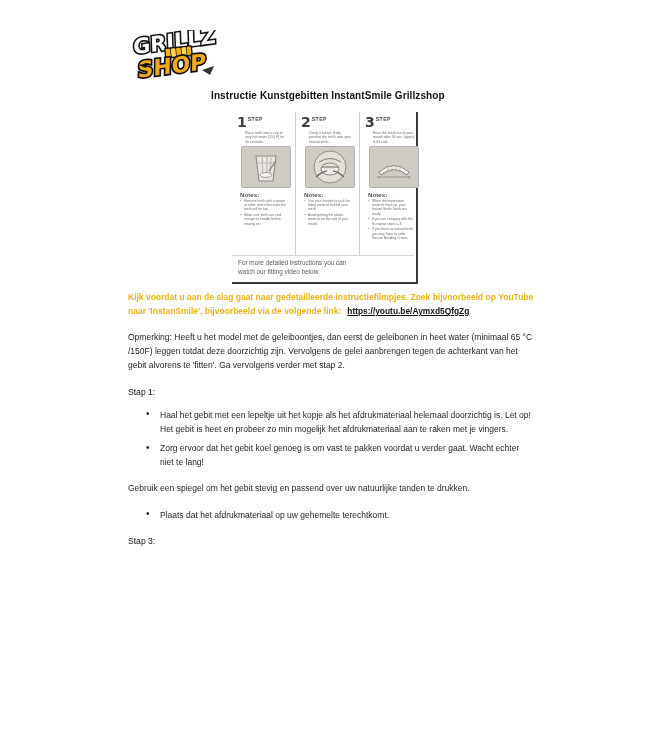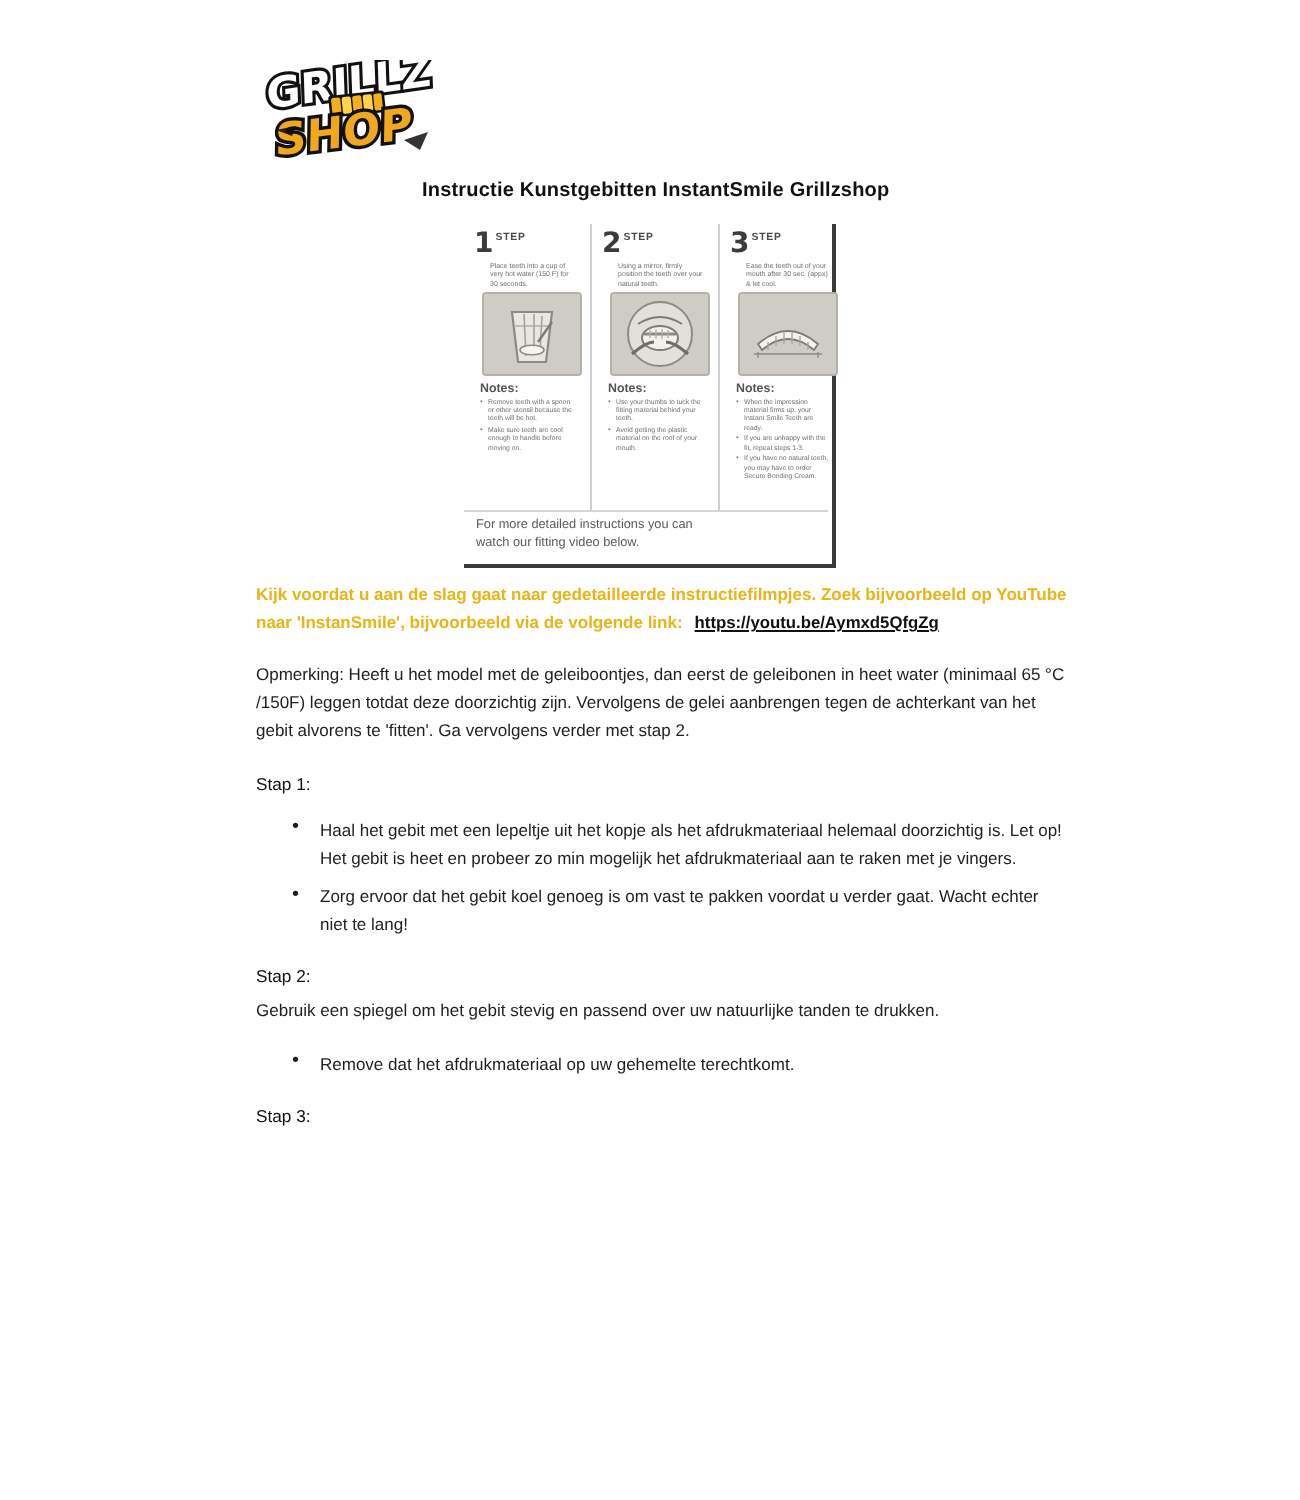--- a/index.html
+++ b/index.html
@@ -366,24 +366,23 @@
 
     <div class="blk">
       <h2 class="step-title">Stap 1:</h2>
       <ul class="bullets">
         <li>Haal het gebit met een lepeltje uit het kopje als het afdrukmateriaal helemaal doorzichtig is. Let op! Het gebit is heet en probeer zo min mogelijk het afdrukmateriaal aan te raken met je vingers.</li>
         <li>Zorg ervoor dat het gebit koel genoeg is om vast te pakken voordat u verder gaat. Wacht echter niet te lang!</li>
       </ul>
     </div>
 
     <div class="blk">
-      <h2 class="step-title">Stap 2:</h2>
       <p class="para">Gebruik een spiegel om het gebit stevig en passend over uw natuurlijke tanden te drukken.</p>
       <ul class="bullets">
-        <li>Remove dat het afdrukmateriaal op uw gehemelte terechtkomt.</li>
+        <li>Plaats dat het afdrukmateriaal op uw gehemelte terechtkomt.</li>
       </ul>
     </div>
 
     <div class="blk">
       <h2 class="step-title">Stap 3:</h2>
     </div>
 
   </div>
 </div>
 

